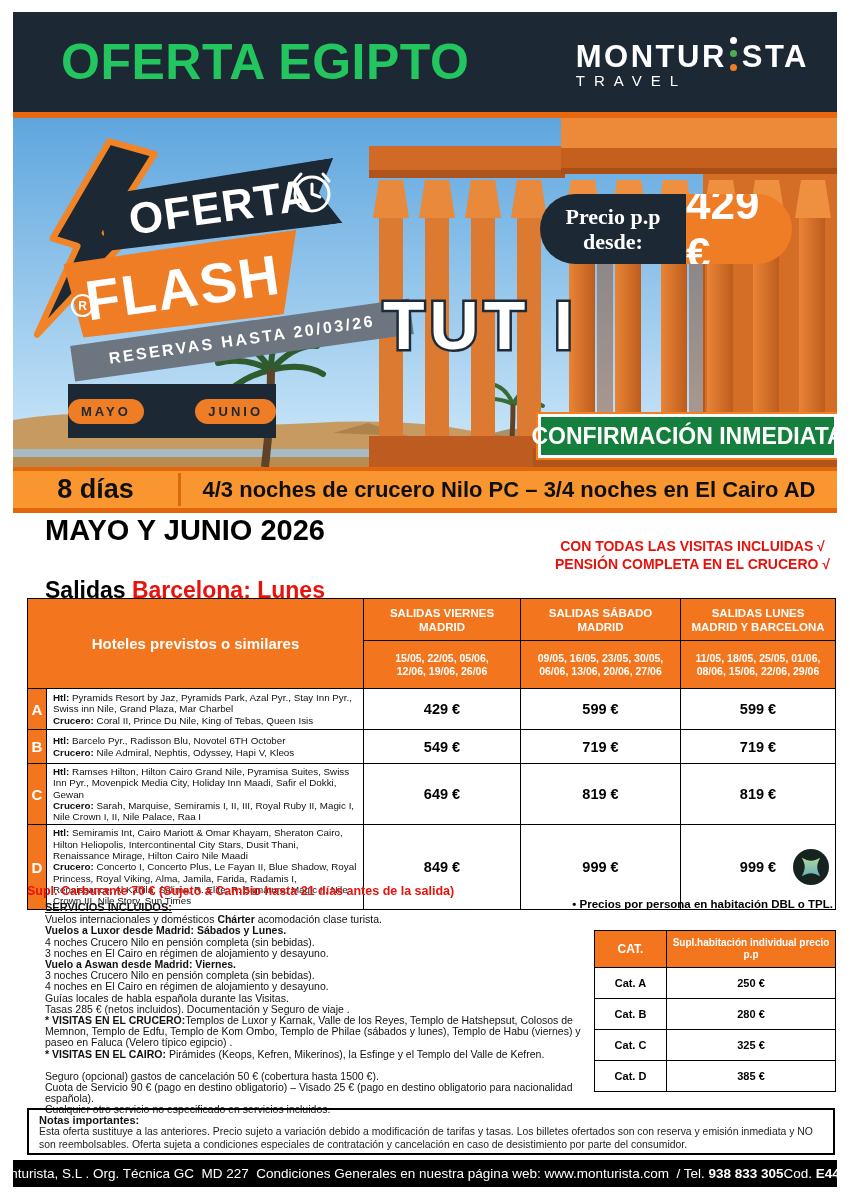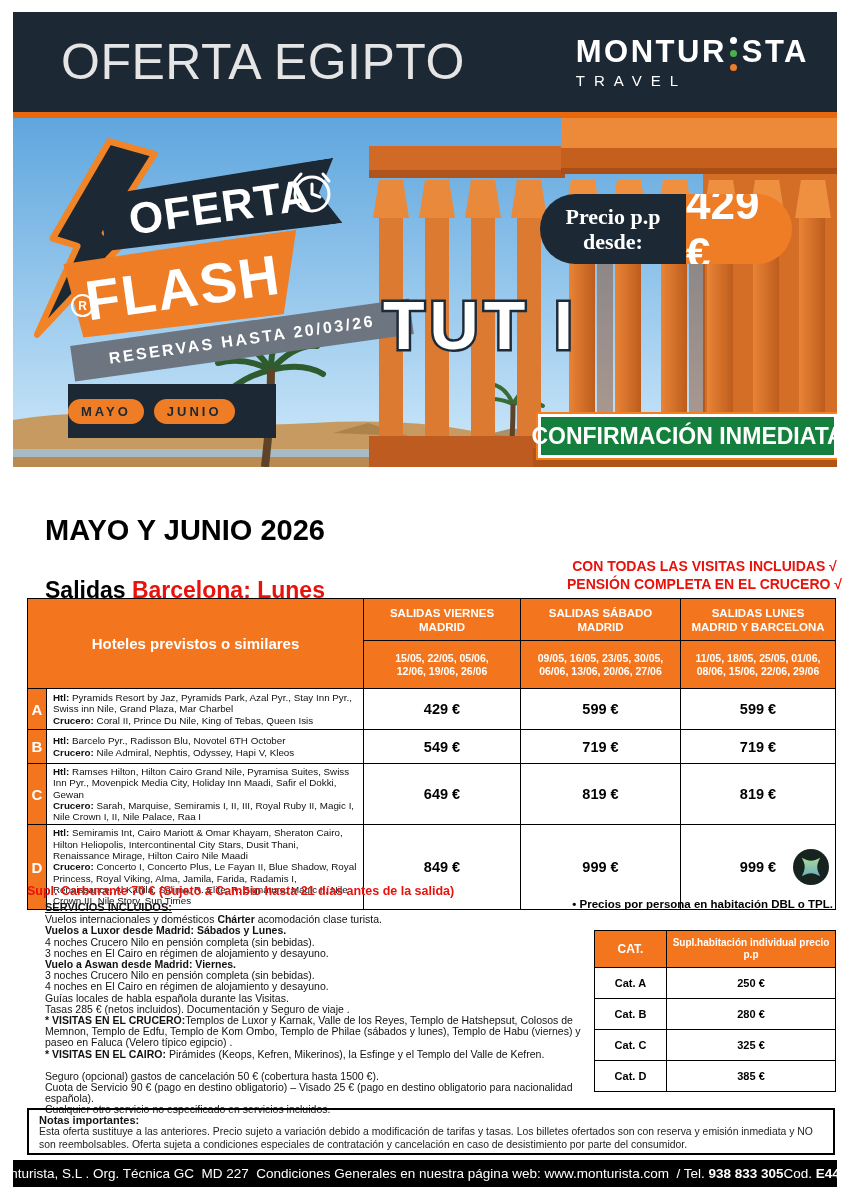--- a/index.html
+++ b/index.html
@@ -2,23 +2,23 @@
 <html><head>
 <meta charset="utf-8">
 <style>
   * { margin:0; padding:0; box-sizing:border-box; }
   body { background:#e8e8e8; font-family:"Liberation Sans", sans-serif; }
   .page { position:relative; width:850px; height:1203px; background:#fff; margin:0 auto; overflow:hidden; }
 
   
   .header { position:absolute; left:13px; top:12px; width:824px; height:100px; background:#1C2834;
             display:flex; align-items:center; justify-content:space-between; padding:0 28px 0 48px; }
-  .header-title { color:#e5e5e5; font-size:50px; font-weight:400; letter-spacing:0.5px; white-space:nowrap; }
+  .header-title { color:#22c55e; font-size:50px; font-weight:700; letter-spacing:0.5px; white-space:nowrap; }
   .brand { display:flex; flex-direction:column; align-items:flex-start; }
-  .brand-main { display:flex; align-items:flex-start; color:#fff; font-size:31px; font-weight:700; letter-spacing:2.5px; line-height:1; }
+  .brand-main { display:flex; align-items:flex-end; color:#fff; font-size:31px; font-weight:700; letter-spacing:2.5px; line-height:1; }
   .brand-dots { display:inline-flex; flex-direction:column; justify-content:space-between; height:36px; margin:0 5px 0 3px; padding:1px 0; }
   .brand-dots i { width:7px; height:7px; border-radius:50%; display:block; }
   .dot-w { background:#ffffff; } .dot-g { background:#4DAE4F; } .dot-o { background:#EE7D26; }
   .brand-sub { color:#fff; font-size:15px; letter-spacing:9px; font-weight:400; }
   .header-rule { position:absolute; left:13px; top:112px; width:824px; height:6px; background:#E8680F; }
 
   
   .hero { position:absolute; left:13px; top:118px; width:824px; height:349px; overflow:hidden; background:#8ec3ea; }
   .hero svg.bg { position:absolute; left:0; top:0; width:100%; height:100%; }
 
@@ -29,21 +29,21 @@
                    clip-path:polygon(0 8%, 100% 0, 92% 50%, 100% 100%, 0 92%); font-size:44px; letter-spacing:1px; }
   .ribbon-flash { left:50px; top:128px; width:240px; height:82px; background:#EE7D26; transform:rotate(-8deg);
                   clip-path:polygon(2% 2%, 100% 0, 90% 100%, 6% 94%); font-size:56px; letter-spacing:2px; }
   .ribbon-reservas { left:58px; top:204px; width:342px; height:36px; background:#6C7580; transform:rotate(-8deg);
                      font-size:16px; letter-spacing:2.5px; font-weight:800; }
   .registered-badge { position:absolute; left:58px; top:176px; width:23px; height:23px; border:2px solid #fff; border-radius:50%;
                       color:#fff; font-size:12px; font-weight:700; display:flex; align-items:center; justify-content:center; }
   .clock { position:absolute; left:272px; top:46px; width:54px; height:54px; }
 
   .months-bar { position:absolute; left:55px; top:266px; width:208px; height:54px; background:#1C2834;
-                display:flex; align-items:center; justify-content:flex-start; gap:10px; }
+                display:flex; align-items:center; justify-content:space-between; gap:10px; }
   .month-pill { background:#EE7D26; color:#1C2834; font-weight:800; font-size:13px; letter-spacing:3px;
                 border-radius:14px; padding:6px 13px; line-height:1; }
 
   .price-badge { position:absolute; left:527px; top:76px; width:252px; height:70px; display:flex; border-radius:35px; overflow:hidden; }
   .price-left { width:146px; background:#1C2834; color:#fff; font-family:"Liberation Serif", serif; font-weight:700;
                 font-size:22px; line-height:25px; display:flex; flex-direction:column; align-items:center; justify-content:center; }
   .price-right { flex:1; background:#EE7D26; color:#fff; font-size:44px; font-weight:800; display:flex; align-items:center; justify-content:center; }
 
   .hero-title { position:absolute; left:370px; top:168px; color:#fff; font-size:68px; font-weight:800; letter-spacing:5px;
                 -webkit-text-stroke:5px #1d2a38; paint-order:stroke fill; white-space:nowrap; }
@@ -60,21 +60,21 @@
            border-top:4px solid #E2660C; border-bottom:5px solid #E2660C; display:flex; align-items:center; }
   .strip-days { width:168px; text-align:center; font-size:27px; font-weight:800; color:#101010; border-right:3px solid #DA6A0E; line-height:1.2; }
   .strip-desc { flex:1; text-align:center; font-size:22px; font-weight:800; color:#101010; }
 
   
   .intro-heading { position:absolute; left:45px; top:514px; font-size:29px; font-weight:800; color:#000; }
   .salida { position:absolute; left:45px; font-size:23px; font-weight:700; white-space:nowrap; }
   .salida-1 { top:549px; } .salida-2 { top:577px; }
   .salida .s-black { color:#000; white-space:pre; }
   .salida .s-red { color:#E8120C; }
-  .highlights { position:absolute; right:8px; top:537px; text-align:center; color:#E8120C; font-weight:800; font-size:14px; line-height:18px;margin-top:20px; }
+  .highlights { position:absolute; right:20px; top:537px; text-align:center; color:#E8120C; font-weight:800; font-size:14px; line-height:18px; }
 
   
   table.ptable { position:absolute; left:27px; top:598px; width:808px; border-collapse:collapse; table-layout:fixed; }
   table.ptable td { border:1px solid #000; vertical-align:middle; }
   .hotels-h { background:#F3751D; color:#fff; font-size:15px; font-weight:700; text-align:center; }
   .colh { background:#F3751D; color:#fff; font-size:11.5px; font-weight:700; text-align:center; line-height:14px; height:42px; }
   .dates { background:#F3751D; color:#fff; font-size:10.5px; font-weight:700; text-align:center; line-height:13px; height:48px; }
   td.cat { background:#F3751D; color:#fff; font-size:15px; font-weight:800; text-align:center; }
   td.hotels { padding:2px 6px; font-size:9.8px; line-height:11.3px; color:#111; }
   td.hotels b { font-weight:700; }
@@ -229,20 +229,24 @@
         <span>Precio p.p</span>
         <span>desde:</span>
       </div>
       <div class="price-right">429 €</div>
     </div>
 
     <div class="hero-title">TUT I</div>
     <div class="confirm-banner">CONFIRMACIÓN INMEDIATA</div>
   </div>
 
+  <div class="strip">
+    <div class="strip-days">8 días</div>
+    <div class="strip-desc">4/3 noches de crucero Nilo PC – 3/4 noches en El Cairo AD</div>
+  </div>
 
   <div class="intro-heading">MAYO Y JUNIO 2026</div>
   <div class="salida salida-2">
     <span class="s-black">Salidas </span><span class="s-red">Barcelona: Lunes</span>
   </div>
   <div class="highlights">
     <div>CON TODAS LAS VISITAS INCLUIDAS √</div>
     <div>PENSIÓN COMPLETA EN EL CRUCERO √</div>
   </div>
 

